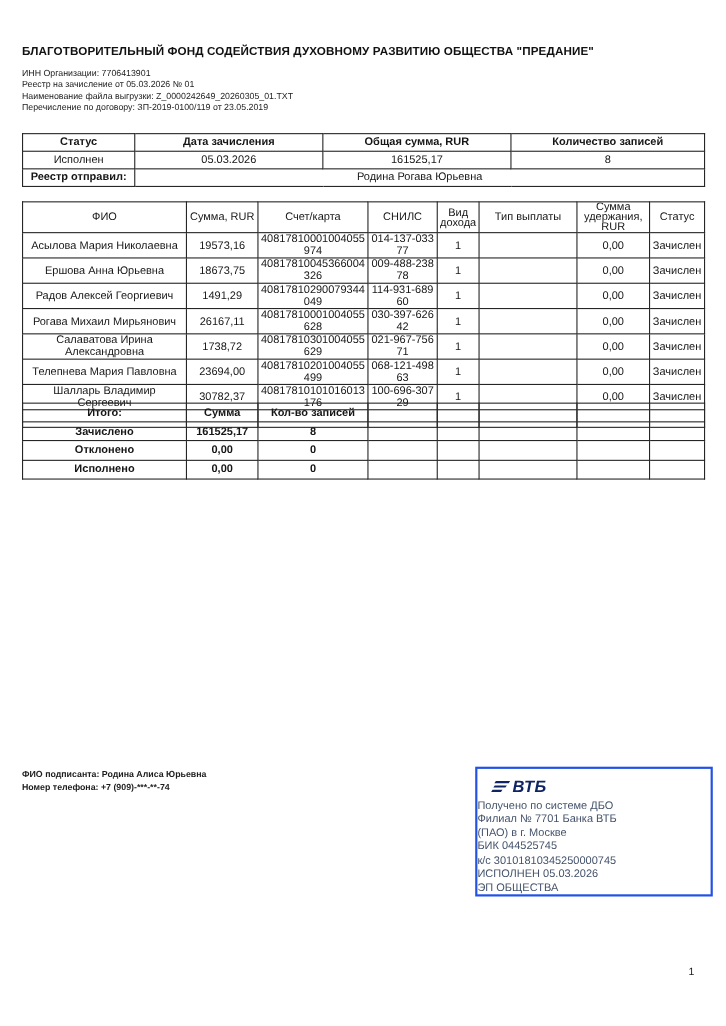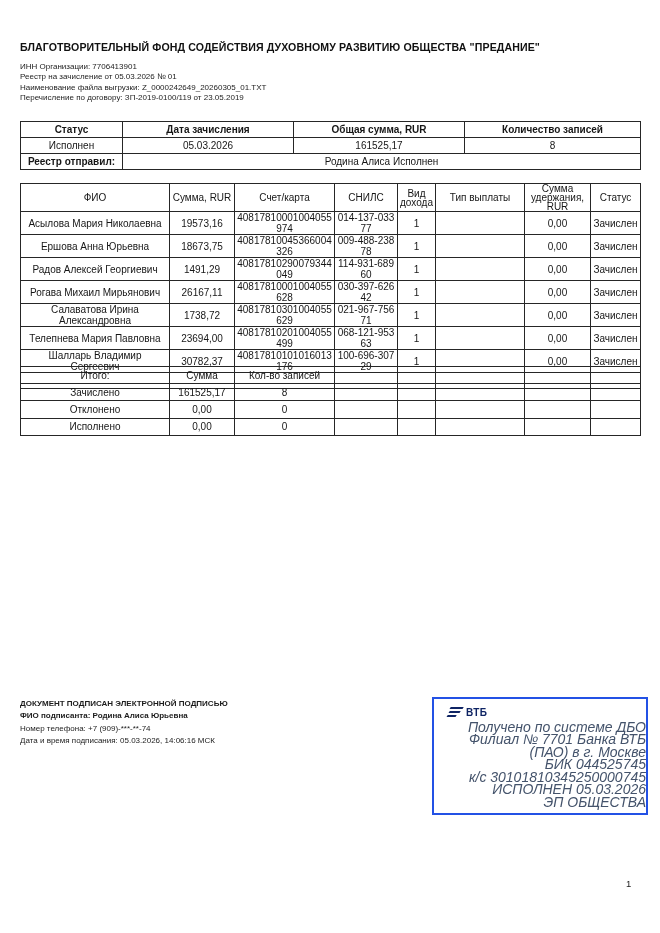--- a/index.html
+++ b/index.html
@@ -24,39 +24,39 @@
     border:1px solid #262626;text-align:center;vertical-align:middle;
     padding:0 2px;overflow:hidden;word-wrap:break-word;
   }
   .summary{position:absolute;left:20px;top:121px;}
   .summary td{height:15px;}
   .summary tr.hdr td, td.hdr{font-weight:700;}
   .register{position:absolute;left:20px;top:183px;}
   .register thead td{height:24px;font-weight:400;line-height:9px;}
   .register tbody td{height:15.2px;}
   .totals{position:absolute;left:20px;top:366px;}
-  .totals td{height:16.2px;font-weight:400;}
+  .totals td{height:16.2px;font-weight:700;}
   .signature{
     position:absolute;left:20px;top:698px;width:330px;
     font-size:8px;line-height:12.4px;color:#1c1c1c;
   }
   .signature div:first-child{font-weight:700;}
   .stamp{
     position:absolute;left:432px;top:697px;width:212px;height:114px;
     background:#fff;
   }
   .stamp-logo{display:flex;align-items:center;margin:8px 0 0 13px;}
   .vtb-wing{display:inline-block;width:16px;height:11px;position:relative;margin-right:3px;}
   .vtb-wing i{position:absolute;height:2.4px;transform:skewX(-33deg);}
   .vtb-wing i:nth-child(1){top:0;width:13px;left:3px;}
   .vtb-wing i:nth-child(2){top:4px;width:11px;left:1.5px;}
   .vtb-wing i:nth-child(3){top:8px;width:9px;left:0;}
-  .vtb-name{font-size:10px;font-weight:700;letter-spacing:.4px;}
+  .vtb-name{font-size:15px;font-weight:700;letter-spacing:.4px;font-style:italic;}
   .stamp-lines{
-    text-align:right;font-size:14px;line-height:12.45px;margin-top:3px;font-style:italic;
+    text-align:left;font-size:10px;line-height:12.45px;margin-top:3px;
   }
   .page-number{
     position:absolute;left:626px;top:878px;font-size:9.5px;color:#1a1a1a;
   }
 </style>
 </head>
 <body>
 
 <div class="page">
 
@@ -84,21 +84,21 @@
       <td>Количество записей</td>
     </tr>
     <tr>
       <td>Исполнен</td>
       <td>05.03.2026</td>
       <td>161525,17</td>
       <td>8</td>
     </tr>
     <tr>
       <td class="hdr">Реестр отправил:</td>
-      <td colspan="3">Родина Алиса Исполнен</td>
+      <td colspan="3">Родина Рогава Юрьевна</td>
     </tr>
   </tbody>
     </table>
 
   <table class="t register">
     <colgroup>
       <col style="width:149px">
         <col style="width:65px">
         <col style="width:100px">
         <col style="width:63px">
@@ -167,21 +167,21 @@
           <td>021-967-756 71</td>
           <td>1</td>
           <td></td>
           <td>0,00</td>
           <td>Зачислен</td>
         </tr>
         <tr>
           <td>Телепнева Мария Павловна</td>
           <td>23694,00</td>
           <td>40817810201004055499</td>
-          <td>068-121-953 63</td>
+          <td>068-121-498 63</td>
           <td>1</td>
           <td></td>
           <td>0,00</td>
           <td>Зачислен</td>
         </tr>
         <tr>
           <td>Шалларь Владимир Сергеевич</td>
           <td>30782,37</td>
           <td>40817810101016013176</td>
           <td>100-696-307 29</td>
@@ -252,25 +252,23 @@
           <td></td>
           <td></td>
           <td></td>
           <td></td>
           <td></td>
         </tr>
       </tbody>
   </table>
 
   <div class="signature">
-    <div>ДОКУМЕНТ ПОДПИСАН ЭЛЕКТРОННОЙ ПОДПИСЬЮ</div>
     <div>
         <div>ФИО подписанта: Родина Алиса Юрьевна</div>
         <div>Номер телефона: +7 (909)-***-**-74</div>
-        <div>Дата и время подписания: 05.03.2026, 14:06:16 МСК</div>
       </div>
   </div>
 
   <div class="stamp" style="border: 2px solid rgb(35, 81, 229);">
     <div class="stamp-logo">
       <span class="vtb-wing">
           <i style="background: rgb(15, 36, 100);"></i>
           <i style="background: rgb(15, 36, 100);"></i>
           <i style="background: rgb(15, 36, 100);"></i>
         </span>

